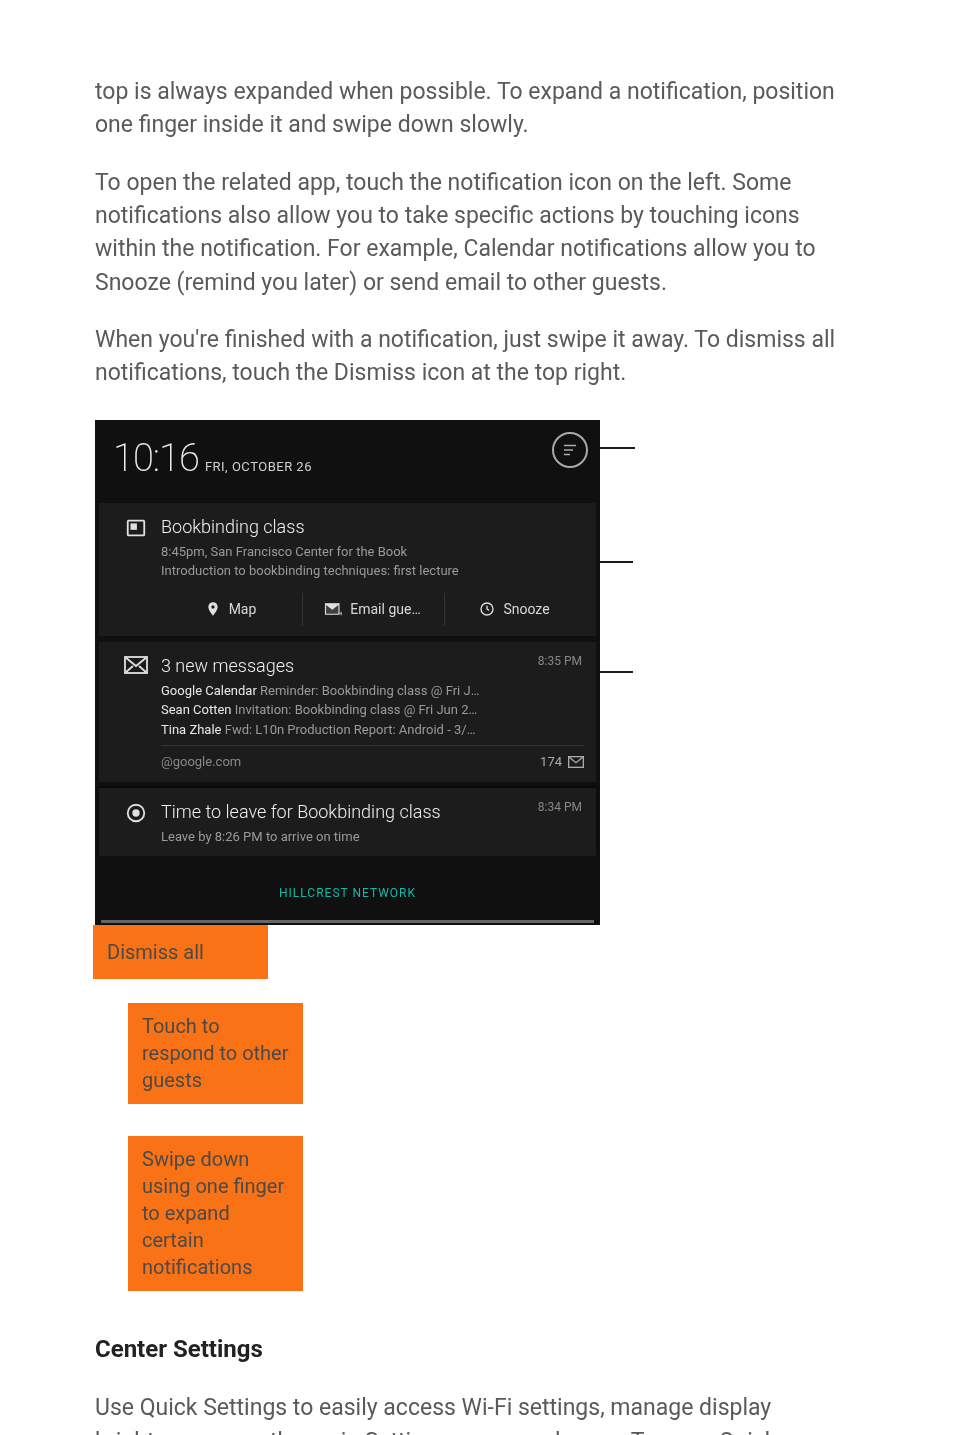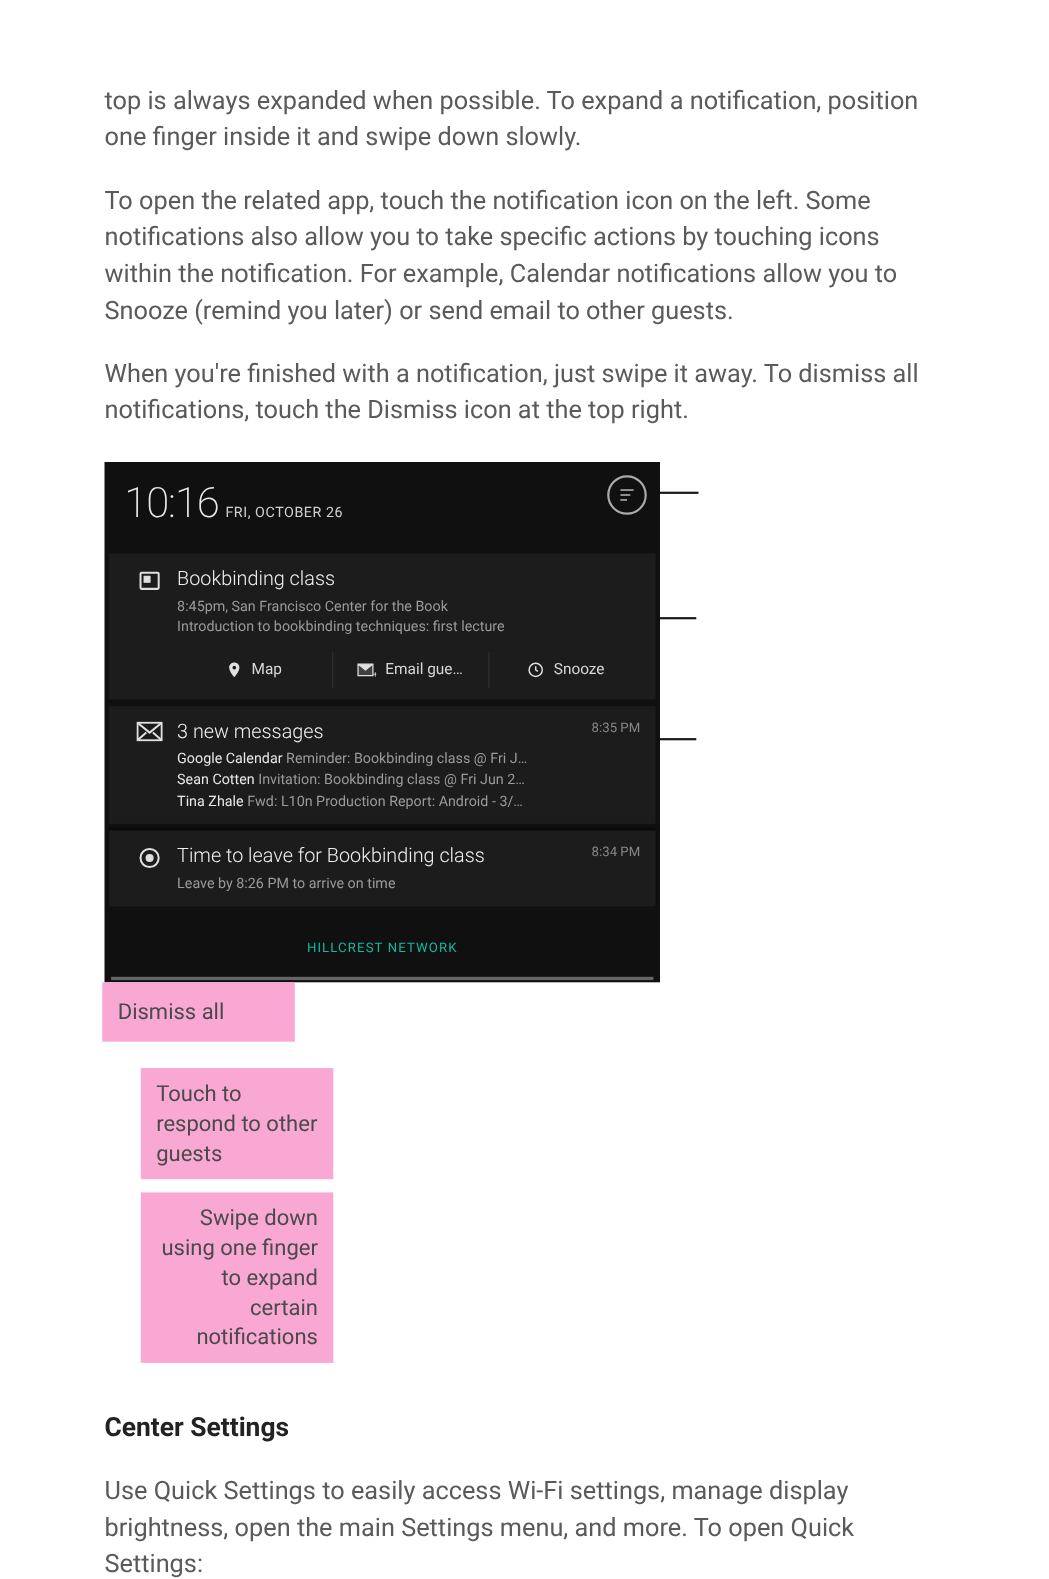--- a/index.html
+++ b/index.html
@@ -143,30 +143,30 @@
     .handle-bar {
       height: 3px;
       background: #666;
       margin: 0 6px 2px 6px;
     }
     .annotations {
       flex: 1;
       padding-left: 0;
     }
     .annotation-box {
-      background: #f9a8d4;
+      background: #f97316;
       padding: 10px 14px;
       font-size: 20px;
       color: #4a4a4a;
       line-height: 1.35;
       width: 175px;
     }
     .ann-dismiss { height: 54px; display: flex; align-items: center; margin-left: -2px; }
     .ann-touch { margin-top: 24px; margin-left: 33px; }
-    .ann-swipe { margin-top: 12px; margin-left: 33px; text-align: right; }
+    .ann-swipe { margin-top: 32px; margin-left: 33px; }
     .section-heading {
       font-size: 24px;
       font-weight: 700;
       color: #222;
       margin: 30px 0 24px 0;
     }
     .footer-divider {
       border: none;
       border-top: 1px solid #bbb;
       margin-top: 44px;
@@ -265,20 +265,30 @@
               <path d="M1 17l8-7M23 17l-8-7"></path>
             </svg>
         </span>
       </div>
       <div class="notif-content">
         <div class="notif-title">3 new messages</div>
         <span class="notif-time">8:35 PM</span>
         <div class="notif-line"><span class="sender">Google Calendar</span><span>  Reminder: Bookbinding class @ Fri J…</span></div>
         <div class="notif-line"><span class="sender">Sean Cotten</span><span>  Invitation: Bookbinding class @ Fri Jun 2…</span></div>
         <div class="notif-line"><span class="sender">Tina Zhale</span><span>  Fwd: L10n Production Report: Android - 3/…</span></div>
+        <div class="email-footer">
+          <span class="email-account">@google.com</span>
+          <span class="email-count">
+            <span>174</span>
+            <svg width="16" height="12" viewBox="0 0 24 18" fill="none" stroke="#aaa" stroke-width="2">
+                <rect x="1" y="1" width="22" height="16"></rect>
+                <path d="M1 1l11 9L23 1"></path>
+              </svg>
+          </span>
+        </div>
       </div>
     </div>
 
     <div class="notif-card raised">
       <div class="notif-icon-col">
         <span>
           <svg width="22" height="22" viewBox="0 0 24 24" fill="none" stroke="#e0e0e0" stroke-width="2">
               <circle cx="12" cy="12" r="9"></circle>
               <circle cx="12" cy="12" r="3" fill="#e0e0e0"></circle>
             </svg>

